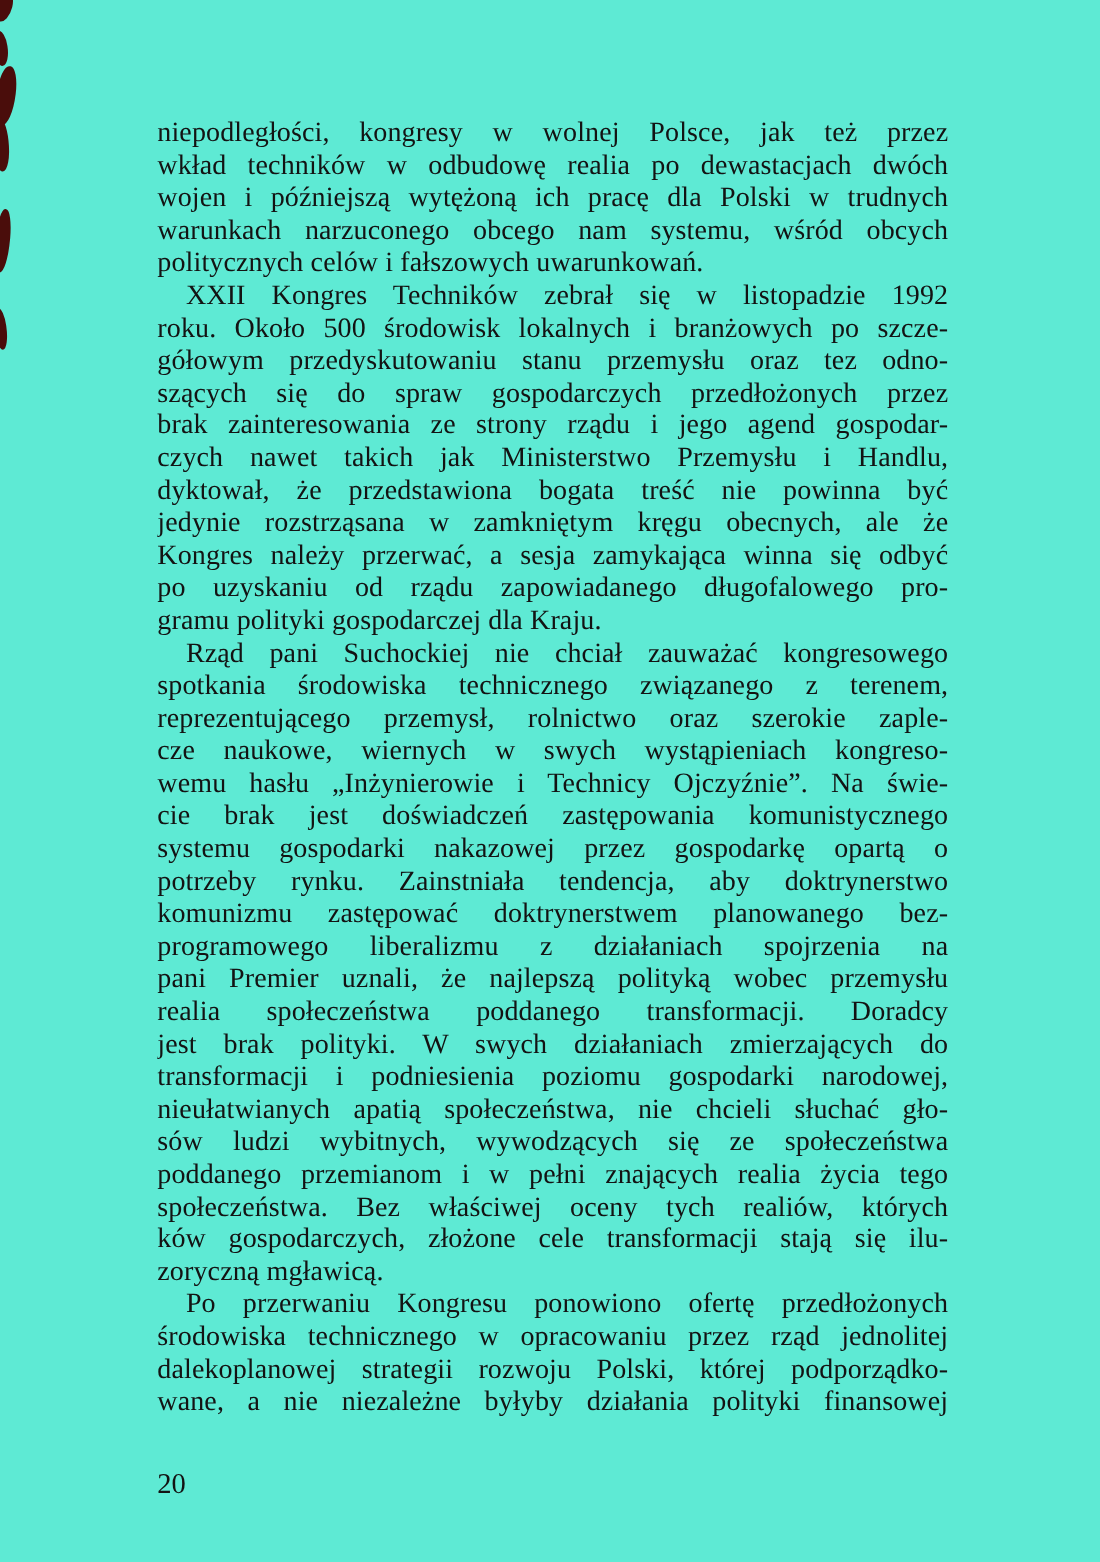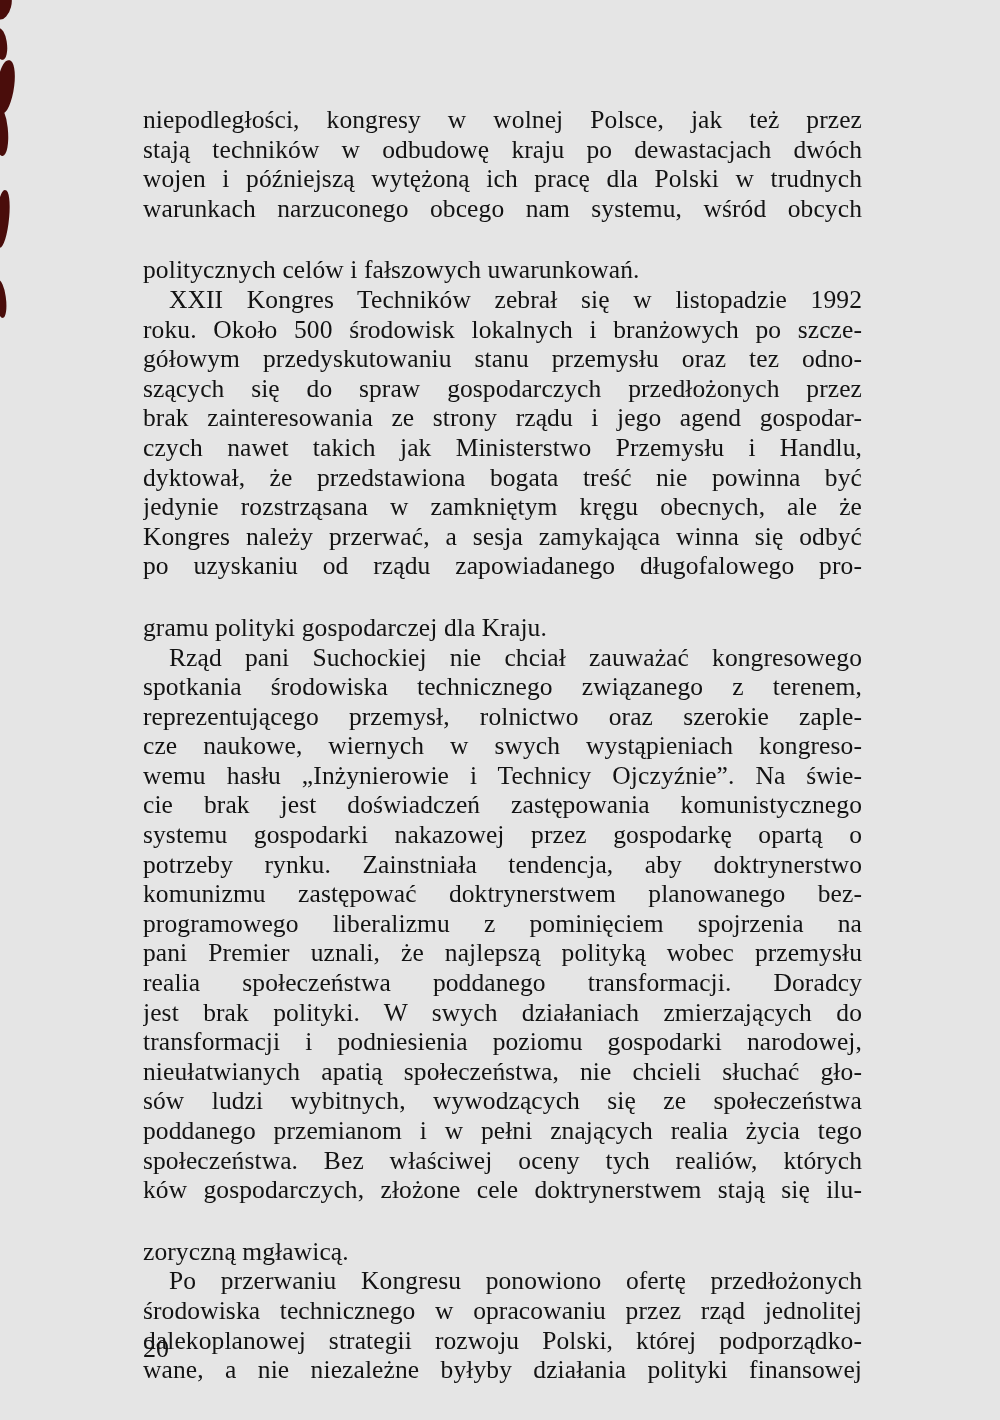--- a/index.html
+++ b/index.html
@@ -20,49 +20,49 @@
     color: #131313;
   }
   .line {
     font-size: 25.5px;
     line-height: 29.6px;
     text-align: justify;
     text-align-last: justify;
     white-space: nowrap;
     letter-spacing: 0.1px;
   }
-  .line.endline { text-align-last: left; white-space: normal; margin-top: 32px; }
+  .line.endline { text-align-last: left; white-space: normal; }
   .line.indent { text-indent: 26px; }
   .pagenum {
     position: absolute;
     left: 143px;
     top: 1334px;
     font-size: 26px;
     color: #131313;
   }
   .mark {
     position: absolute;
     border-radius: 50% 46% 55% 48%;
   }
 </style>
 </head>
 <body>
 
-<div class="page" style="background: #e5e5e5;">
+<div class="page" style="background: #5eead4;">
   <div id="marks">
       <div class="mark" style="left: -4px; top: -8px; width: 15px; height: 28px; transform: rotate(14deg); background: rgb(74, 13, 11);"></div>
       <div class="mark" style="left: -6px; top: 28px; width: 13px; height: 32px; transform: rotate(-9deg); background: rgb(74, 13, 11);"></div>
       <div class="mark" style="left: -3px; top: 60px; width: 17px; height: 54px; transform: rotate(7deg); background: rgb(74, 13, 11);"></div>
       <div class="mark" style="left: -7px; top: 106px; width: 15px; height: 50px; transform: rotate(-6deg); background: rgb(74, 13, 11);"></div>
       <div class="mark" style="left: -4px; top: 190px; width: 13px; height: 58px; transform: rotate(5deg); background: rgb(74, 13, 11);"></div>
       <div class="mark" style="left: -5px; top: 280px; width: 11px; height: 38px; transform: rotate(-8deg); background: rgb(74, 13, 11);"></div>
     </div>
   <div class="textblock" id="textblock" style="color: rgb(19, 19, 19);">
       <div class="line">niepodległości, kongresy w wolnej Polsce, jak też przez</div>
-      <div class="line">stają techników w odbudowę kraju po dewastacjach dwóch</div>
+      <div class="line">wkład techników w odbudowę realia po dewastacjach dwóch</div>
       <div class="line">wojen i późniejszą wytężoną ich pracę dla Polski w trudnych</div>
       <div class="line">warunkach narzuconego obcego nam systemu, wśród obcych</div>
       <div class="line endline">politycznych celów i fałszowych uwarunkowań.</div>
       <div class="line indent">XXII Kongres Techników zebrał się w listopadzie 1992</div>
       <div class="line">roku. Około 500 środowisk lokalnych i branżowych po szcze-</div>
       <div class="line">gółowym przedyskutowaniu stanu przemysłu oraz tez odno-</div>
       <div class="line">szących się do spraw gospodarczych przedłożonych przez</div>
       <div class="line">brak zainteresowania ze strony rządu i jego agend gospodar-</div>
       <div class="line">czych nawet takich jak Ministerstwo Przemysłu i Handlu,</div>
       <div class="line">dyktował, że przedstawiona bogata treść nie powinna być</div>
@@ -72,30 +72,30 @@
       <div class="line endline">gramu polityki gospodarczej dla Kraju.</div>
       <div class="line indent">Rząd pani Suchockiej nie chciał zauważać kongresowego</div>
       <div class="line">spotkania środowiska technicznego związanego z terenem,</div>
       <div class="line">reprezentującego przemysł, rolnictwo oraz szerokie zaple-</div>
       <div class="line">cze naukowe, wiernych w swych wystąpieniach kongreso-</div>
       <div class="line">wemu hasłu „Inżynierowie i Technicy Ojczyźnie”. Na świe-</div>
       <div class="line">cie brak jest doświadczeń zastępowania komunistycznego</div>
       <div class="line">systemu gospodarki nakazowej przez gospodarkę opartą o</div>
       <div class="line">potrzeby rynku. Zainstniała tendencja, aby doktrynerstwo</div>
       <div class="line">komunizmu zastępować doktrynerstwem planowanego bez-</div>
-      <div class="line">programowego liberalizmu z pominięciem spojrzenia na</div>
+      <div class="line">programowego liberalizmu z działaniach spojrzenia na</div>
       <div class="line">pani Premier uznali, że najlepszą polityką wobec przemysłu</div>
       <div class="line">realia społeczeństwa poddanego transformacji. Doradcy</div>
       <div class="line">jest brak polityki. W swych działaniach zmierzających do</div>
       <div class="line">transformacji i podniesienia poziomu gospodarki narodowej,</div>
       <div class="line">nieułatwianych apatią społeczeństwa, nie chcieli słuchać gło-</div>
       <div class="line">sów ludzi wybitnych, wywodzących się ze społeczeństwa</div>
       <div class="line">poddanego przemianom i w pełni znających realia życia tego</div>
       <div class="line">społeczeństwa. Bez właściwej oceny tych realiów, których</div>
-      <div class="line">ków gospodarczych, złożone cele doktrynerstwem stają się ilu-</div>
+      <div class="line">ków gospodarczych, złożone cele transformacji stają się ilu-</div>
       <div class="line endline">zoryczną mgławicą.</div>
       <div class="line indent">Po przerwaniu Kongresu ponowiono ofertę przedłożonych</div>
       <div class="line">środowiska technicznego w opracowaniu przez rząd jednolitej</div>
       <div class="line">dalekoplanowej strategii rozwoju Polski, której podporządko-</div>
       <div class="line">wane, a nie niezależne byłyby działania polityki finansowej</div>
     </div>
   <div class="pagenum" style="color: rgb(19, 19, 19); text-align: center;">20</div>
 </div>
 
 </body></html>

